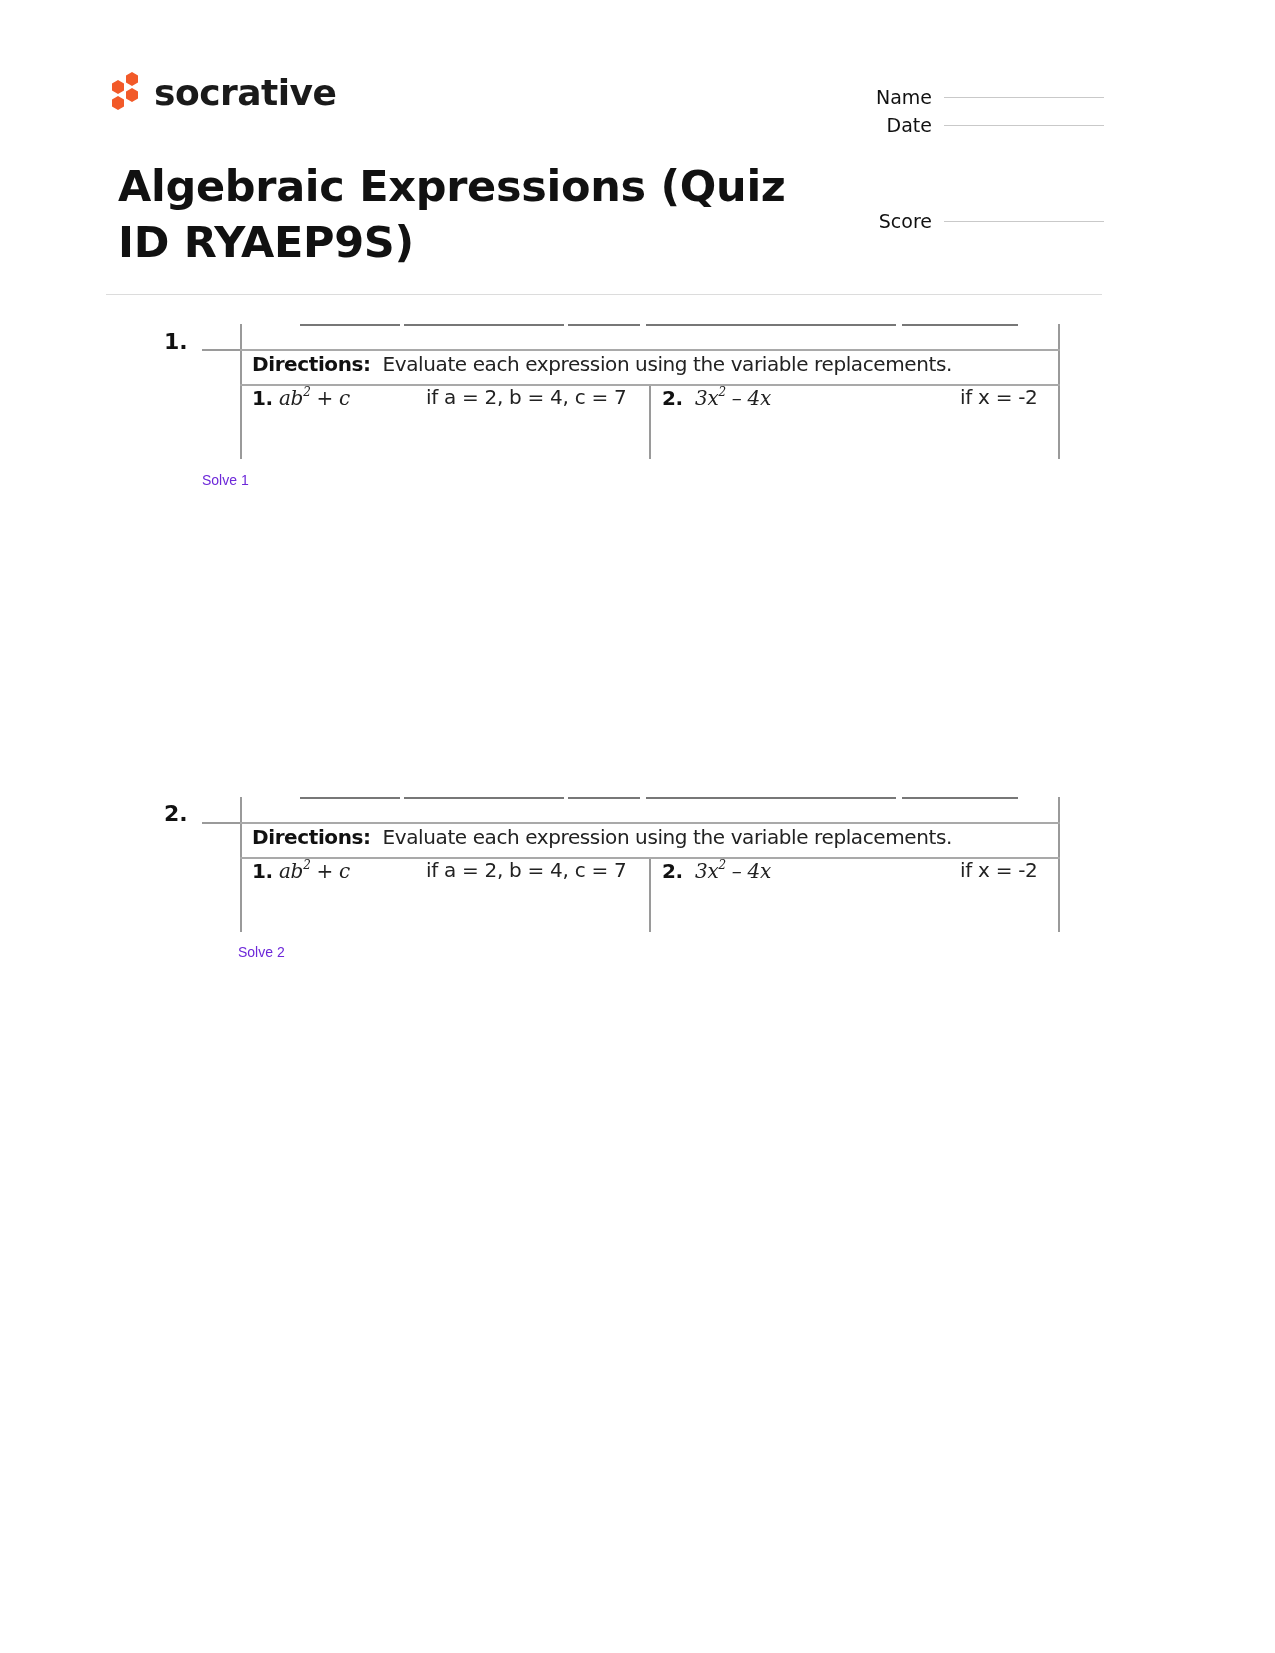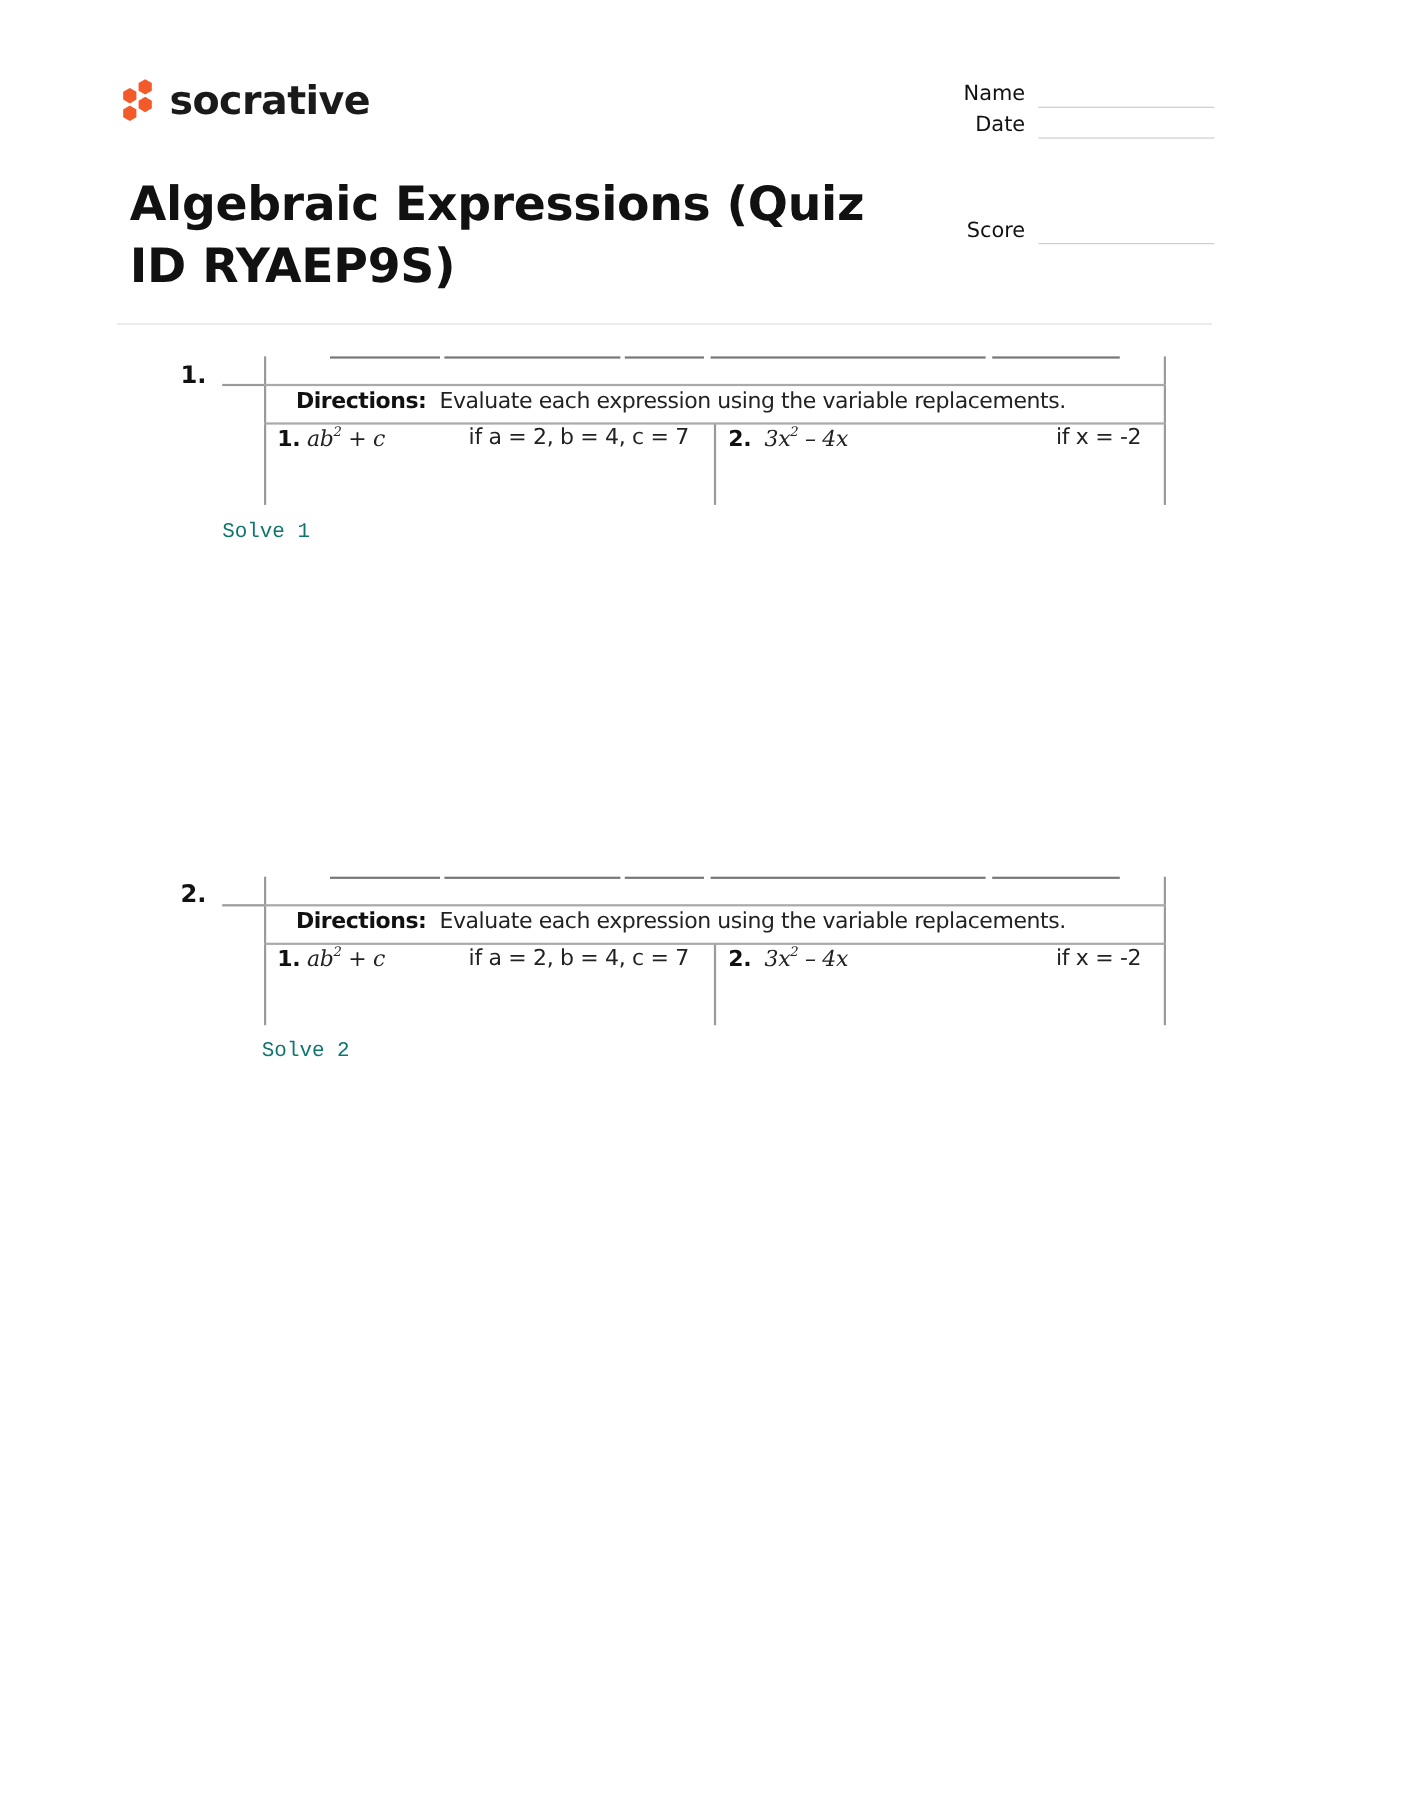--- a/index.html
+++ b/index.html
@@ -5,43 +5,43 @@
   * { box-sizing: border-box; margin: 0; padding: 0; }
   html, body { width: 1275px; height: 1653px; background: #ffffff; }
   body { position: relative; font-family: "Liberation Sans", sans-serif; color: #111; overflow: hidden; }
 
   .logo { position: absolute; left: 106px; top: 70px; height: 48px; display: flex; align-items: flex-end; }
   .logo svg { width: 38px; height: 48px; }
   .logo-text { position: absolute; left: 48px; top: 2px; font-family: "DejaVu Sans", sans-serif; font-size: 36px; font-weight: bold; letter-spacing: -0.5px; color: #1a1a1a; white-space: nowrap; }
 
   .meta { position: absolute; left: 860px; width: 244px; }
   .meta-row { position: absolute; left: 0; width: 244px; height: 24px; }
-  .meta-label { position: absolute; right: 172px; top: 0; font-family: "DejaVu Sans", sans-serif; font-size: 19px; color: #111; text-align: right; white-space: nowrap; }
+  .meta-label { position: absolute; right: 172px; top: 12px; font-family: "DejaVu Sans", sans-serif; font-size: 19px; color: #111; text-align: right; white-space: nowrap; }
   .meta-line { position: absolute; left: 84px; right: 0; top: 23px; height: 1px; background: #c9c9c9; }
 
   .title { position: absolute; left: 106px; top: 158px; width: 720px; font-family: "DejaVu Sans", sans-serif; font-weight: bold; font-size: 43px; line-height: 56px; color: #111; letter-spacing: -0.3px; margin-left: 12px; }
 
   .rule { position: absolute; left: 106px; top: 294px; width: 996px; height: 1px; background: #dcdcdc; }
 
   .question { position: absolute; left: 106px; width: 996px; }
   .q-num { position: absolute; left: 58px; font-family: "DejaVu Sans", sans-serif; font-weight: bold; font-size: 22px; color: #111; }
   .q-image { position: absolute; left: 96px; width: 860px; height: 135px; background: #fff; }
   .q-image .lead-line { position: absolute; left: 0; width: 40px; height: 2px; background: #9a9a9a; }
   .scan { position: absolute; left: 38px; width: 820px; height: 135px; }
   .scan .vline { position: absolute; width: 2px; background: #9a9a9a; }
   .scan .hline { position: absolute; height: 2px; background: #a9a9a9; }
   .scan .blank { position: absolute; top: 0px; height: 2px; background: #777; }
-  .scan .directions { position: absolute; left: 12px; top: 28px; font-family: "DejaVu Sans", sans-serif; font-size: 20px; color: #222; white-space: nowrap; letter-spacing: -0.4px; margin-left: 17px; }
+  .scan .directions { position: absolute; left: 12px; top: 28px; font-family: "DejaVu Sans", sans-serif; font-size: 20px; color: #222; white-space: nowrap; letter-spacing: -0.4px; }
   .scan .directions b { font-weight: bold; color: #111; }
   .scan .prob { position: absolute; top: 61px; font-family: "DejaVu Sans", sans-serif; font-size: 20px; color: #222; white-space: nowrap; letter-spacing: -0.3px; text-align: center; }
   .scan .prob b { font-weight: bold; color: #111; }
   .scan .prob i { font-family: "DejaVu Serif", serif; font-style: italic; }
   .scan .prob sup { font-size: 12px; vertical-align: 9px; }
 
-  .solve { position: absolute; left: 96px; font-family: Liberation Mono, monospace; font-size: 19px; color: #0f766e; }
+  .solve { position: absolute; left: 96px; font-family: Liberation Sans, sans-serif; font-size: 14px; color: #6d28d9; }
 </style>
 </head>
 <body>
 
 <div class="logo">
   <svg viewBox="0 0 38 48">
     <polygon points="26,2 32,5.5 32,12.5 26,16 20,12.5 20,5.5" fill="#F25A29"></polygon>
     <polygon points="12,10 18,13.5 18,20.5 12,24 6,20.5 6,13.5" fill="#F25A29"></polygon>
     <polygon points="26,18 32,21.5 32,28.5 26,32 20,28.5 20,21.5" fill="#F25A29"></polygon>
     <polygon points="12,26 18,29.5 18,36.5 12,40 6,36.5 6,29.5" fill="#F25A29"></polygon>

